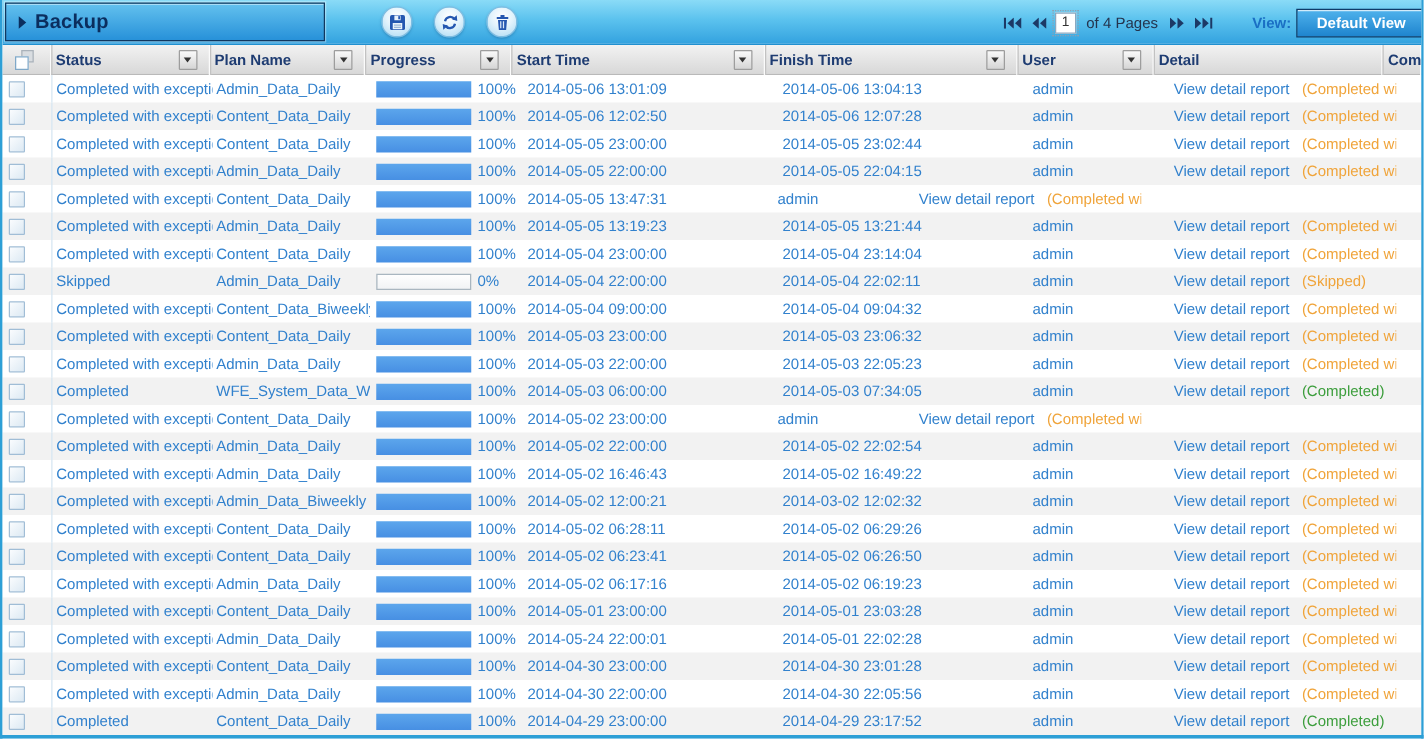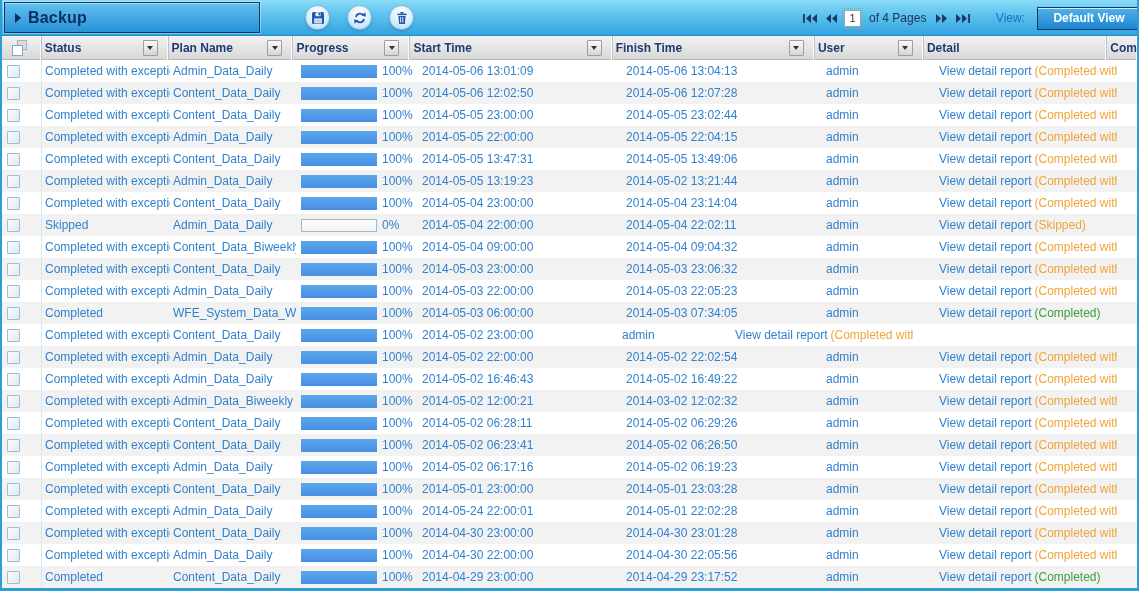--- a/index.html
+++ b/index.html
@@ -26,21 +26,21 @@
     border:1px solid #7FBCE0; display:flex; align-items:center; justify-content:center; cursor:pointer;
     box-shadow:0 1px 2px rgba(20,80,130,.35); }
 
   .pager { position:absolute; left:800px; top:0; height:36px; display:flex; align-items:center; gap:5px; }
   .pg-btn { background:none; border:none; padding:0 1px; cursor:pointer; display:flex; align-items:center; }
   .pg-input { width:17px; height:17px; border:1px solid #8AA8C0; outline:1px dotted #8FA0B0; outline-offset:1px;
     font-family:"Liberation Sans",sans-serif; font-size:11px; text-align:center; color:#333; background:#fff; }
   .pg-label { font-size:12px; color:#24344E; margin:0 3px; }
 
   .view-area { position:absolute; right:0; top:0; height:36px; display:flex; align-items:center; }
-  .view-label { font-size:12px; font-weight:normal; color:#1A6FC4; margin-right:12px; }
+  .view-label { font-size:12px; font-weight:bold; color:#1A6FC4; margin-right:4px; }
   .view-select { height:23px; width:104px; margin-right:-4px;
     background:linear-gradient(#4FB2EC, #1E84CE); border:1px solid #0F3B68;
     box-shadow:inset 0 1px 0 rgba(255,255,255,.75);
     color:#fff; font-weight:bold; font-size:12px; display:flex; align-items:center; justify-content:center;
     cursor:pointer; }
 
   
   .thead { display:flex; height:24px; background:linear-gradient(#F2F2F2, #D8D8D8);
     border-bottom:1px solid #B9B9B9; }
   .th { display:flex; align-items:center; height:24px; border-right:1px solid #C2C2C2;
@@ -66,21 +66,21 @@
 
   
   .tbody { }
   .row { display:flex; height:22px; background:#FFFFFF; }
   .row.alt { background:#F2F2F2; }
   .cell { display:flex; align-items:center; font-size:12px; color:#3181CD; white-space:nowrap; overflow:hidden; }
   .cell.c-cb { border-right:1px solid #D6E6F2; }
   .cell.c-status, .cell.c-plan { padding-left:3px; }
   .cell.c-start, .cell.c-finish { padding-left:8px; }
   .cell.c-user { padding-left:4px; }
-  .cell.c-detail { padding-left:7px; gap:3px; }
+  .cell.c-detail { padding-left:7px; gap:10px; }
   .cb { width:13px; height:13px; margin-left:5px; border:1px solid #A0BDD6; border-radius:1px;
     background:linear-gradient(135deg,#FAFCFE,#DCE9F3); cursor:pointer; }
   .bar-track { width:76px; height:13px; margin-left:5px; background:linear-gradient(#FEFEFE,#F1F3F5); }
   .bar-track.zero { border:1px solid #A9B6C0; }
   .bar-fill { height:100%; background:linear-gradient(#5CA6EC,#478FE3); }
   .pct { margin-left:5px; }
   .detail-link { color:#3181CD; cursor:pointer; text-decoration:none; }
 </style>
 </head>
 <body>
@@ -305,42 +305,41 @@
     </div>
     <div class="cell c-status">Completed with exception</div>
     <div class="cell c-plan">Content_Data_Daily</div>
     <div class="cell c-prog">
       <div class="bar-track">
         <div class="bar-fill" style="width: 100%;"></div>
       </div>
       <span class="pct">100%</span>
     </div>
     <div class="cell c-start">2014-05-05 13:47:31</div>
-    <div class="cell c-finish">2014-05-05 13:49:06</div>
     <div class="cell c-user">admin</div>
     <div class="cell c-detail">
       <a class="detail-link">View detail report</a>
       <span style="color: rgb(240, 164, 58);">(Completed with ...</span>
     </div>
     <div class="cell c-comment"></div>
   </div>
       <div class="row alt">
     <div class="cell c-cb">
       <div class="cb"></div>
     </div>
     <div class="cell c-status">Completed with exception</div>
     <div class="cell c-plan">Admin_Data_Daily</div>
     <div class="cell c-prog">
       <div class="bar-track">
         <div class="bar-fill" style="width: 100%;"></div>
       </div>
       <span class="pct">100%</span>
     </div>
     <div class="cell c-start">2014-05-05 13:19:23</div>
-    <div class="cell c-finish">2014-05-02 13:21:44</div>
+    <div class="cell c-finish">2014-05-05 13:21:44</div>
     <div class="cell c-user">admin</div>
     <div class="cell c-detail">
       <a class="detail-link">View detail report</a>
       <span style="color: rgb(240, 164, 58);">(Completed with ...</span>
     </div>
     <div class="cell c-comment"></div>
   </div>
       <div class="row">
     <div class="cell c-cb">
       <div class="cb"></div>

